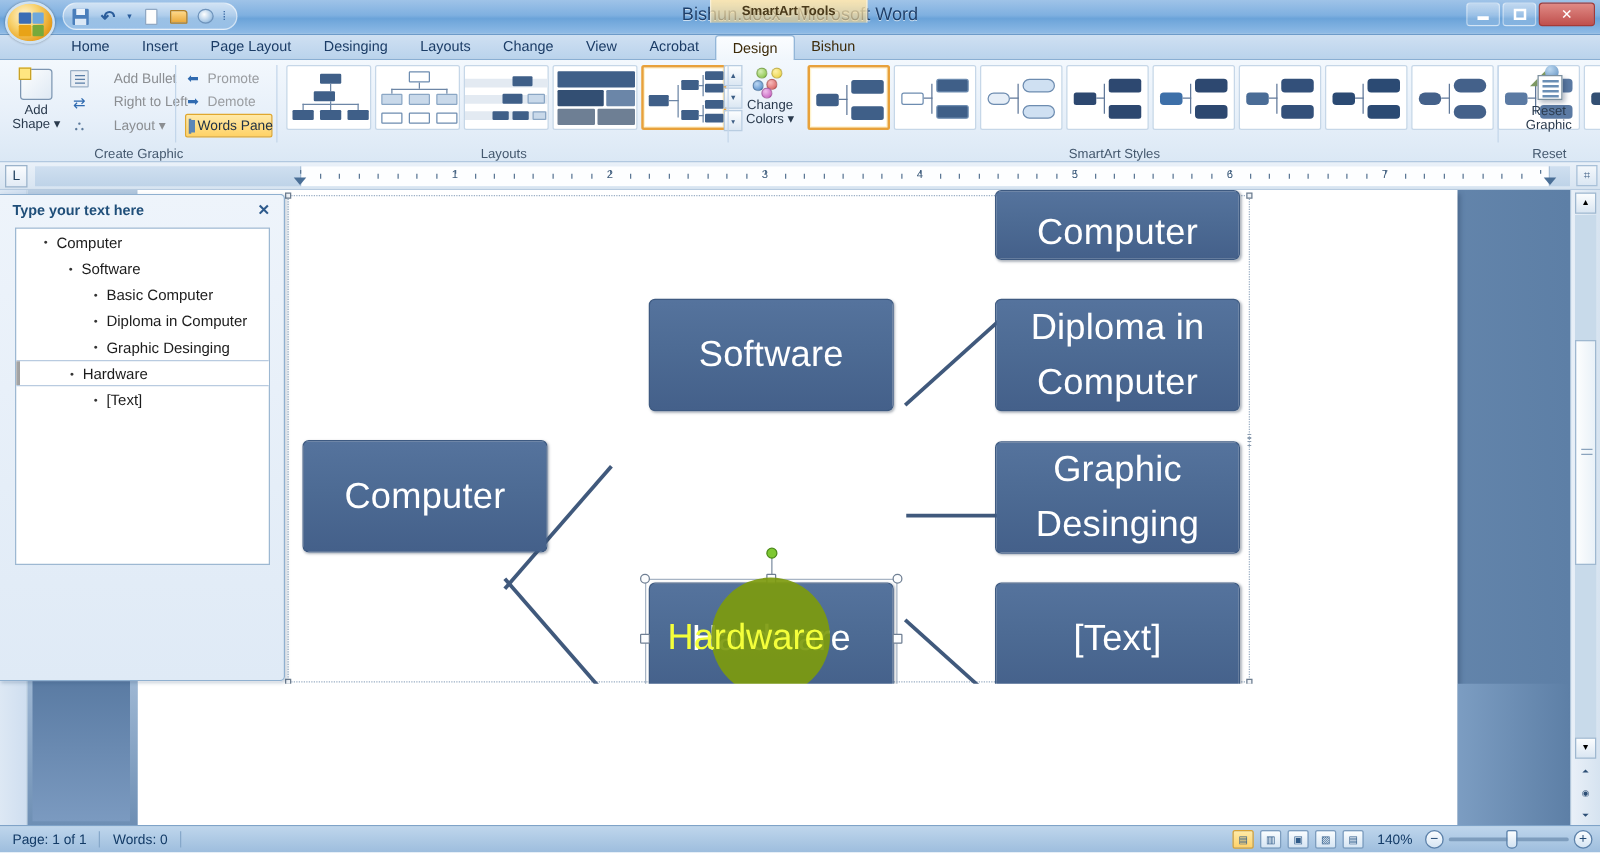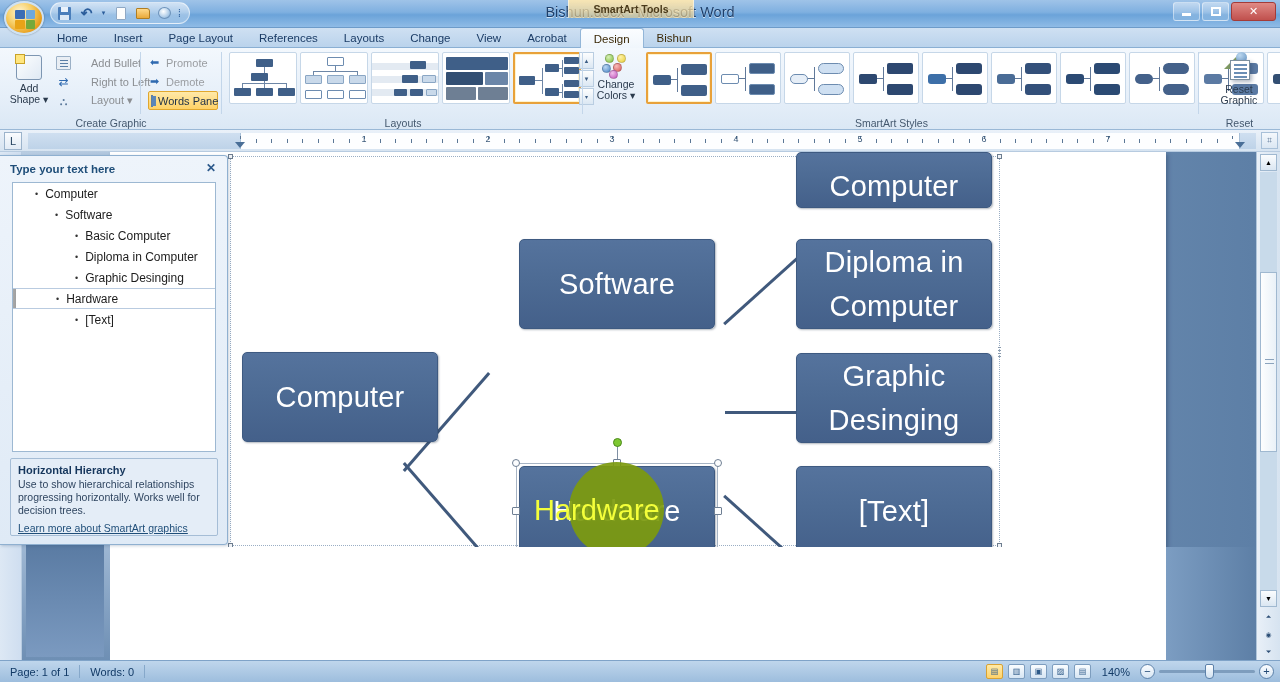--- a/index.html
+++ b/index.html
@@ -465,21 +465,21 @@
         </div>
       <div class="wc close">✕</div>
     </div>
   </div>
 
   <div class="tabbar">
     <div class="tabs" id="tabs-host">
         <div class="tab">Home</div>
         <div class="tab">Insert</div>
         <div class="tab">Page Layout</div>
-        <div class="tab">References</div>
+        <div class="tab">Desinging</div>
         <div class="tab">Layouts</div>
         <div class="tab">Change</div>
         <div class="tab">View</div>
         <div class="tab">Acrobat</div>
         <div class="tab active ctx">Design</div>
         <div class="tab ctx">Bishun</div>
       </div>
   </div>
 
   <div class="ribbon">
@@ -897,25 +897,20 @@
         <div class="tp-item lvl2 sel" style="position: relative;">
           <span class="handle"></span>
           <span class="bul">•</span>
           <span>Hardware</span>
         </div>
         <div class="tp-item lvl3" style="position: relative;">
           <span class="bul">•</span>
           <span>[Text]</span>
         </div>
       </div>
-    <div class="tp-help">
-      <h4>Horizontal Hierarchy</h4>
-      <p>Use to show hierarchical relationships progressing horizontally. Works well for decision trees.</p>
-      <a href="#">Learn more about SmartArt graphics</a>
-    </div>
   </div>
 
   <div class="statusbar">
     <div class="sb-item">Page: 1 of 1</div>
     <div class="sb-sep"></div>
     <div class="sb-item">Words: 0</div>
     <div class="sb-sep"></div>
     <div class="sb-item sb-spell">
       <svg width="16" height="13" viewBox="0 0 16 13">
         <rect x="1" y="2" width="10" height="8" fill="#fdfdfd" stroke="#4a6a8c" stroke-width="1"></rect>

